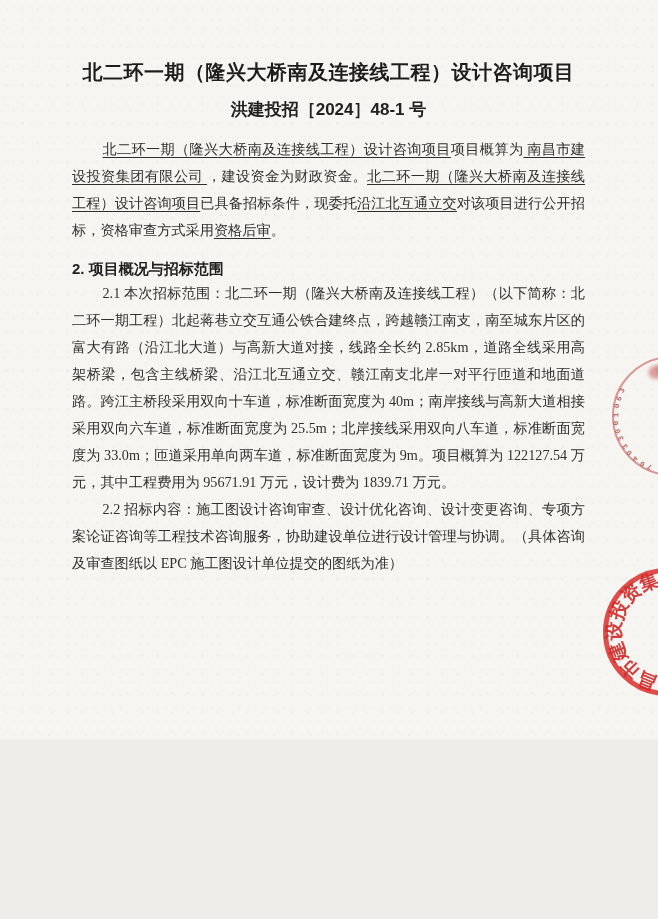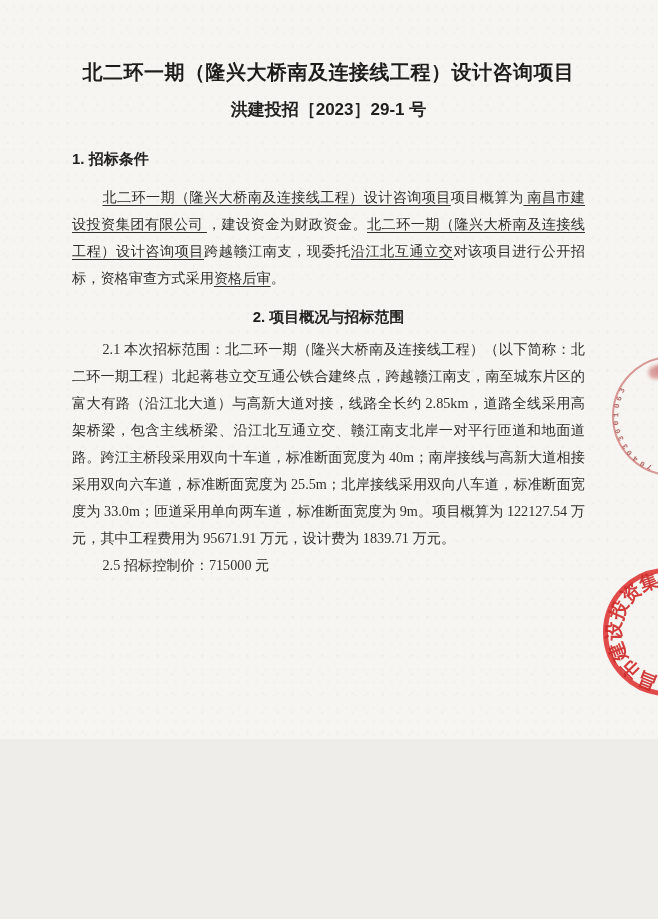--- a/index.html
+++ b/index.html
@@ -31,22 +31,22 @@
   .doc-number{
     margin-top:12px;text-align:center;
     font-family:"Liberation Sans","DejaVu Sans",sans-serif;
     font-size:17px;font-weight:700;color:#222120;line-height:24px;
   }
   .sec-heading{
     font-family:"Liberation Sans","DejaVu Sans",sans-serif;
     font-size:15px;font-weight:700;color:#222120;line-height:22px;margin:0;
   }
   .sec-1 .sec-heading{margin-top:26px;}
-  .sec-2 .sec-heading{margin-top:14px;text-align:center;}
-  .paras{margin-top:8px;}
+  .sec-2 .sec-heading{margin-top:14px;}
+  .paras{}
   .sec-1 .paras{margin-top:14px;}
   .para{
     margin:0;font-size:14.2px;line-height:27px;color:#302f2d;
     text-align:justify;text-indent:2.15em;
   }
   .para .u{text-decoration:underline;text-underline-offset:3px;text-decoration-thickness:1px;}
   
   .stamp{position:absolute;pointer-events:none;}
   .stamp-ring{position:absolute;left:0;top:0;width:100%;height:100%;border-radius:50%;box-sizing:border-box;}
   #reg-stamp{left:612px;top:356px;width:120px;height:120px;opacity:.85;}
@@ -70,34 +70,33 @@
     font-size:19px;font-weight:700;color:rgba(204,34,34,.92);line-height:1;
   }
 </style>
 </head>
 <body>
 
 <div class="page">
   <div class="content">
 
     <h1 class="doc-title">北二环一期（隆兴大桥南及连接线工程）设计咨询项目</h1>
-    <div class="doc-number">洪建投招［2023］29-1 号</div>
+    <div class="doc-number">洪建投招［2024］48-1 号</div>
 
     <section class="sec-1">
-      <h2 class="sec-heading">1. 招标条件</h2>
       <div class="paras">
-          <p class="para"><span class="u">北二环一期（隆兴大桥南及连接线工程）设计咨询项目</span><span>项目概算为</span><span class="u"> 南昌市建设投资集团有限公司 </span><span>，建设资金为财政资金。</span><span class="u">北二环一期（隆兴大桥南及连接线工程）设计咨询项目</span><span>跨越赣江南支，现委托</span><span class="u">沿江北互通立交</span><span>对该项目进行公开招标，资格审查方式采用</span><span class="u">资格后审</span><span>。</span></p>
+          <p class="para"><span class="u">北二环一期（隆兴大桥南及连接线工程）设计咨询项目</span><span>项目概算为</span><span class="u"> 南昌市建设投资集团有限公司 </span><span>，建设资金为财政资金。</span><span class="u">北二环一期（隆兴大桥南及连接线工程）设计咨询项目</span><span>已具备招标条件，现委托</span><span class="u">沿江北互通立交</span><span>对该项目进行公开招标，资格审查方式采用</span><span class="u">资格后审</span><span>。</span></p>
         </div>
     </section>
 
     <section class="sec-2">
       <h2 class="sec-heading">2. 项目概况与招标范围</h2>
       <div class="paras">
           <p class="para"><span>2.1 本次招标范围：北二环一期（隆兴大桥南及连接线工程）（以下简称：北二环一期工程）北起蒋巷立交互通公铁合建终点，跨越赣江南支，南至城东片区的富大有路（沿江北大道）与高新大道对接，线路全长约 2.85km，道路全线采用高架桥梁，包含主线桥梁、沿江北互通立交、赣江南支北岸一对平行匝道和地面道路。跨江主桥段采用双向十车道，标准断面宽度为 40m；南岸接线与高新大道相接采用双向六车道，标准断面宽度为 25.5m；北岸接线采用双向八车道，标准断面宽度为 33.0m；匝道采用单向两车道，标准断面宽度为 9m。项目概算为 122127.54 万元，其中工程费用为 95671.91 万元，设计费为 1839.71 万元。</span></p>
-          <p class="para"><span>2.5 招标控制价：715000 元</span></p>
+          <p class="para"><span>2.2 招标内容：施工图设计咨询审查、设计优化咨询、设计变更咨询、专项方案论证咨询等工程技术咨询服务，协助建设单位进行设计管理与协调。（具体咨询及审查图纸以 EPC 施工图设计单位提交的图纸为准）</span></p>
         </div>
     </section>
 
   </div>
 
   <div class="stamp" id="reg-stamp">
     <div class="stamp-ring"></div>
     <div class="stamp-blob"></div>
     <div>
         <span class="glyph" style="left: 10.9946px; top: 35.0305px; transform: translate(-50%, -50%) rotate(297deg);">3</span>

